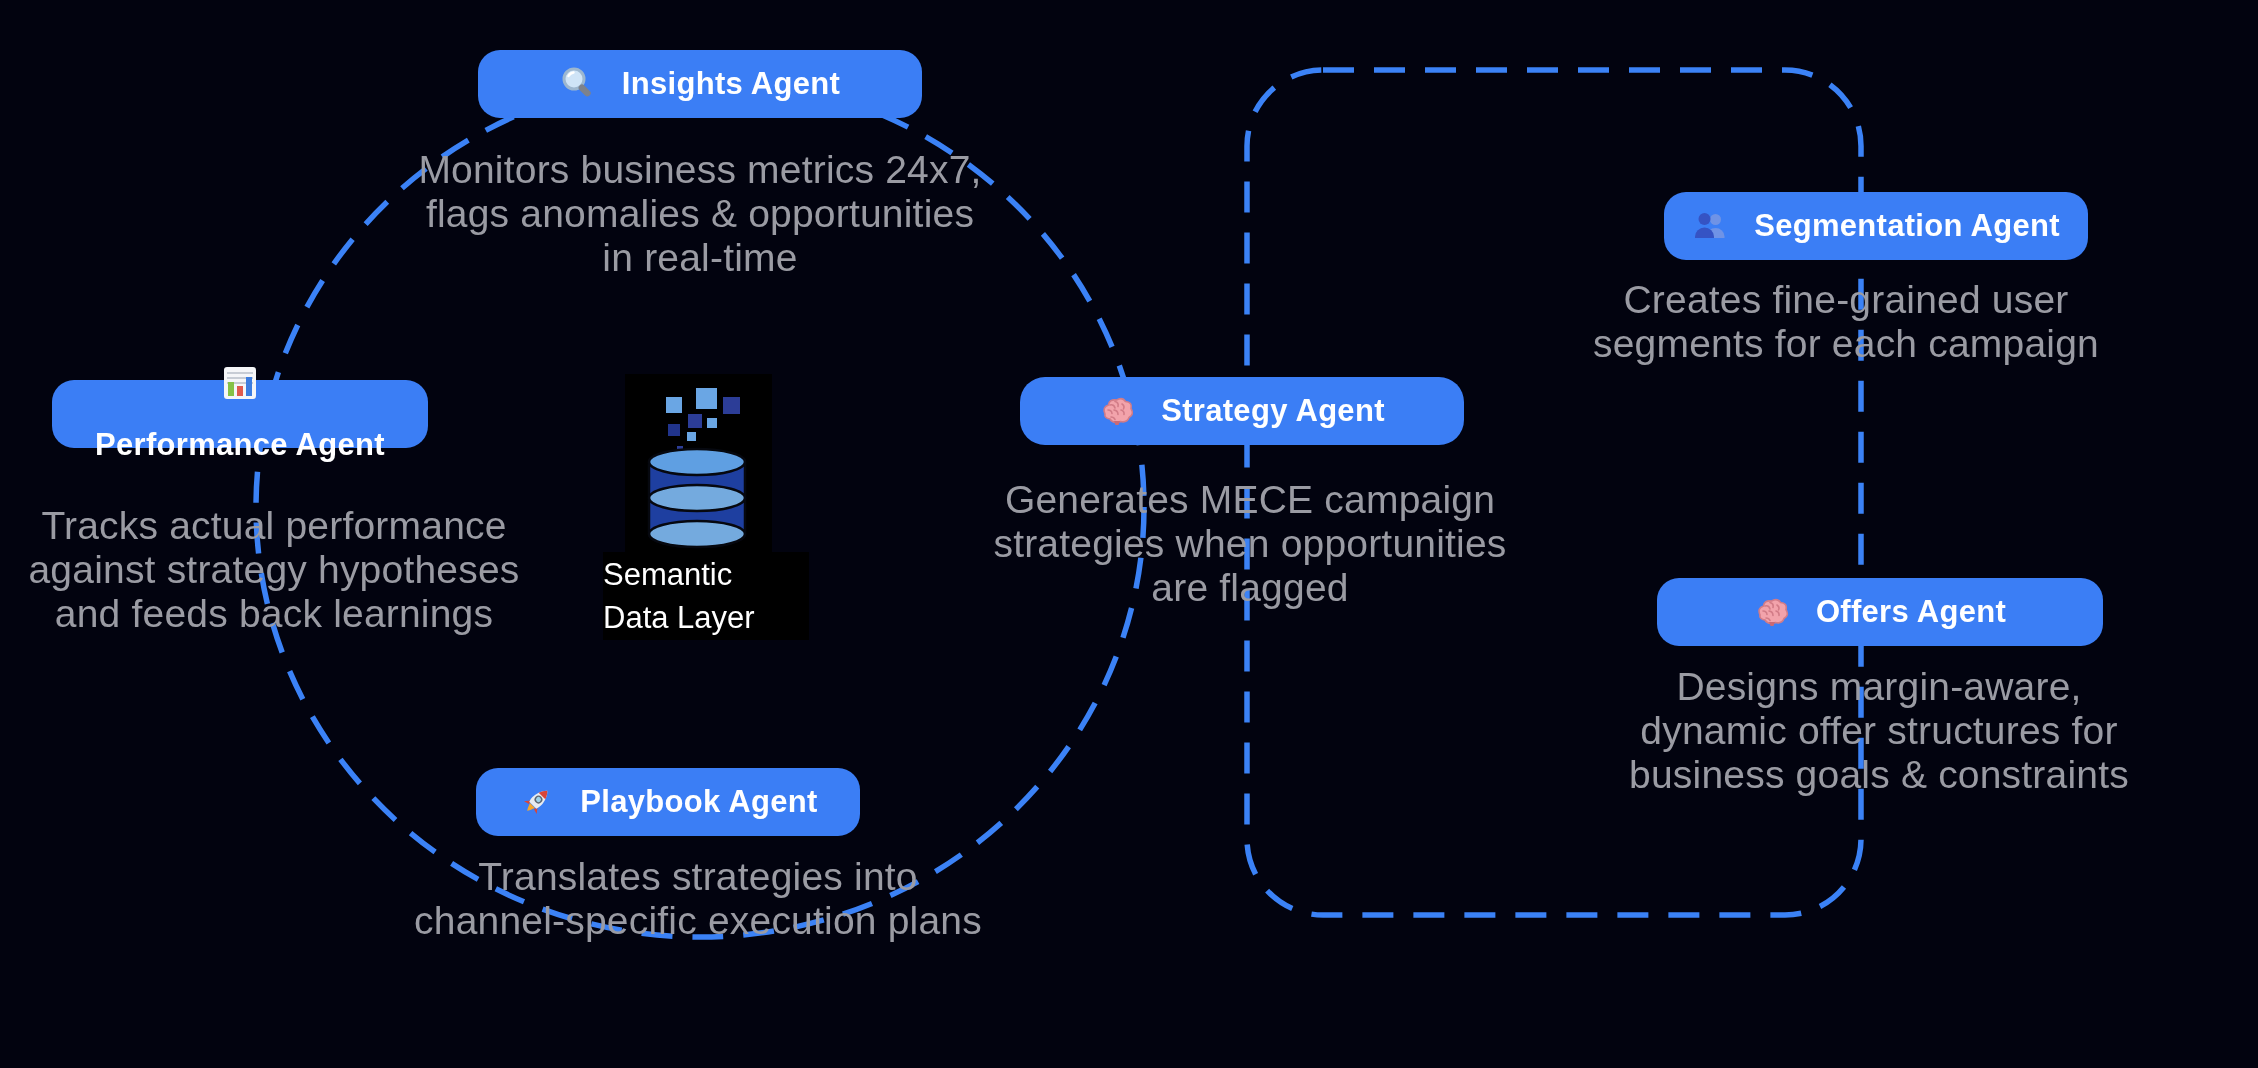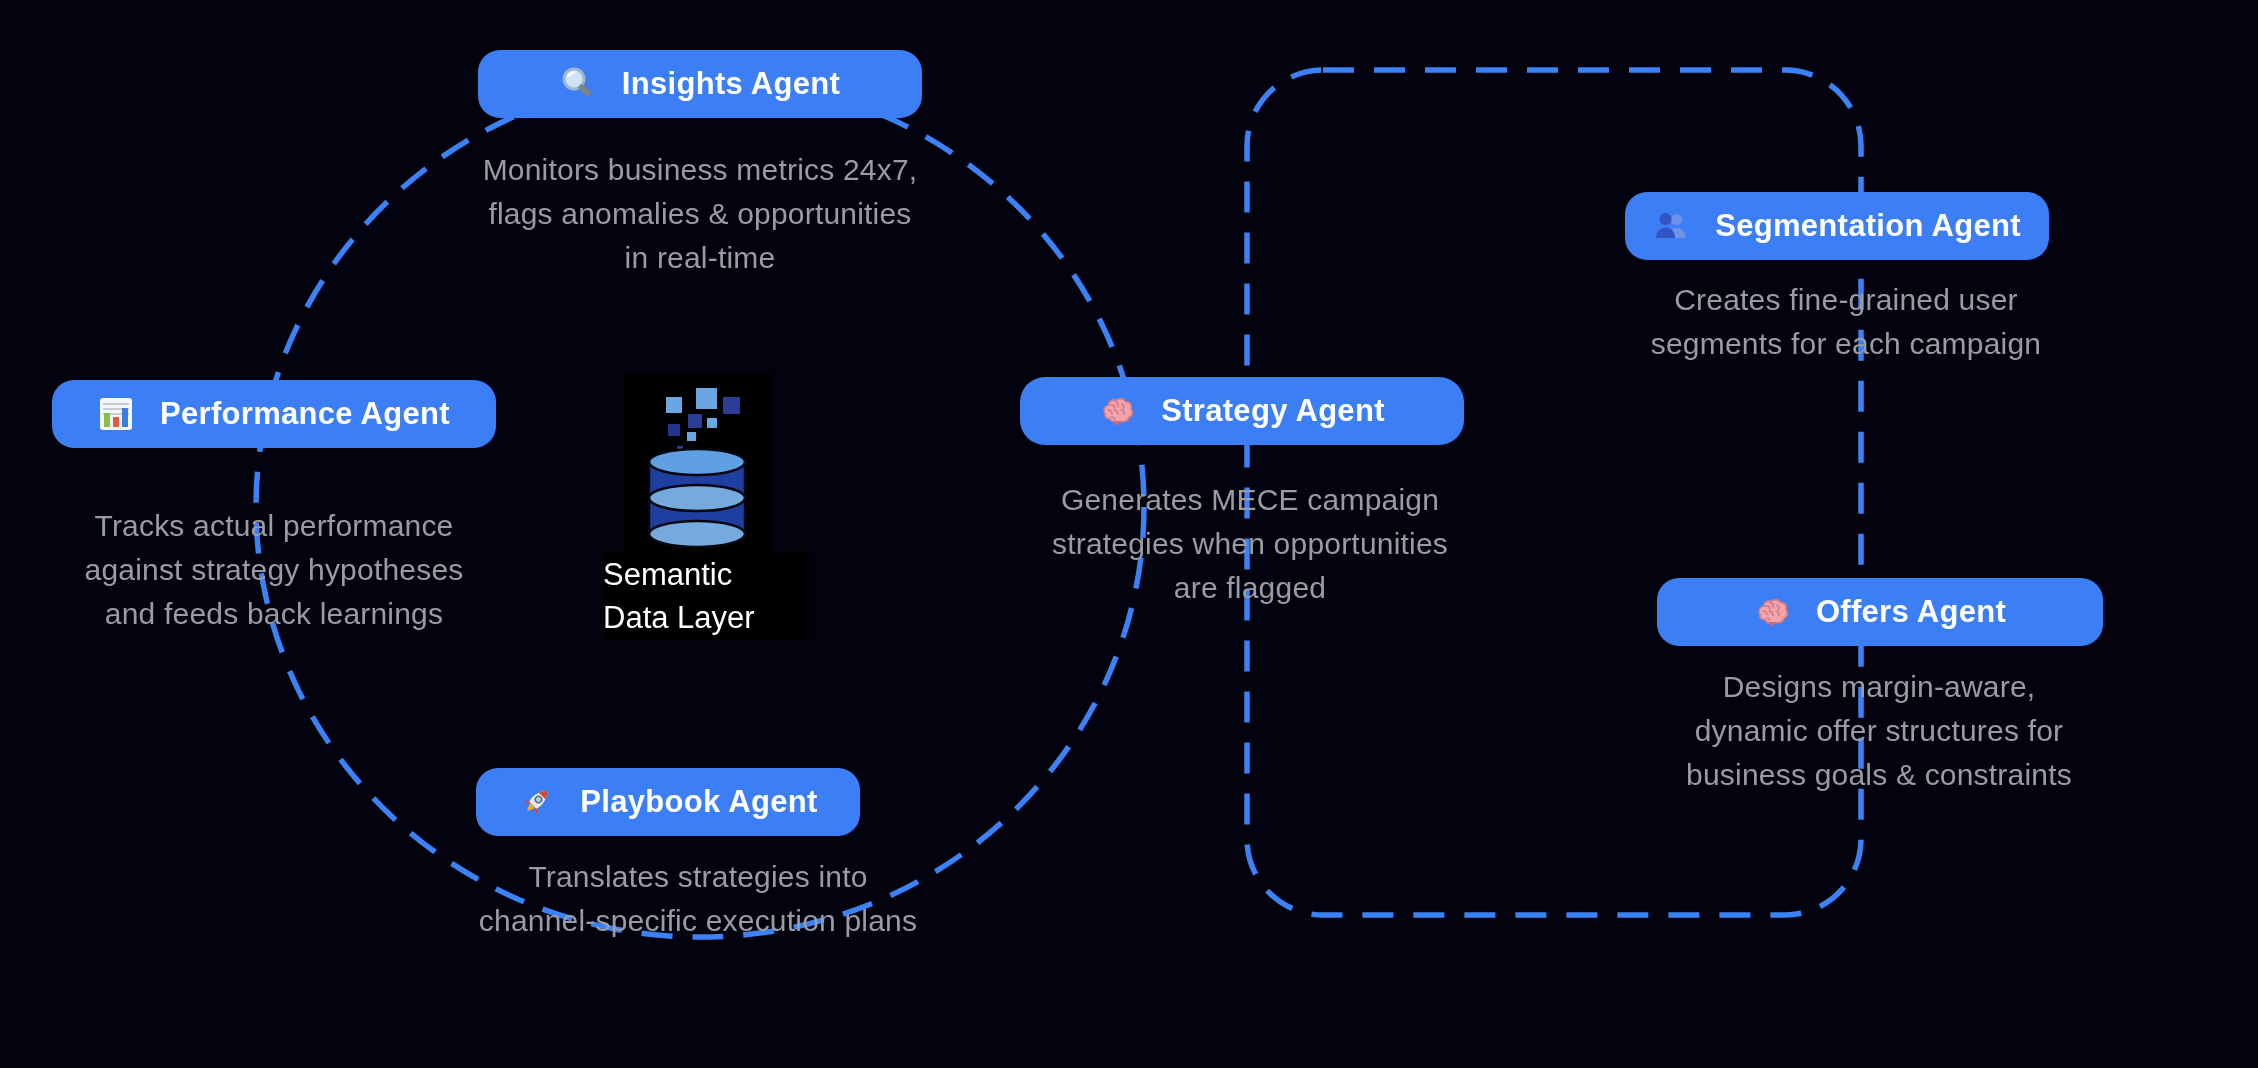--- a/index.html
+++ b/index.html
@@ -27,21 +27,21 @@
     font-size:31px;
     font-weight:600;
     letter-spacing:0.3px;
     white-space:nowrap;
   }
   .desc{
     position:absolute;
     width:600px;
     text-align:center;
     color:#9a9ba3;
-    font-size:30px;
+    font-size:39px;
     font-weight:400;
     line-height:44px;
     letter-spacing:0.2px;
   }
   .db-panel{
     position:absolute;left:625px;top:374px;width:147px;height:180px;
     background:#000000;
   }
   .db-label{
     position:absolute;left:603px;top:552px;width:206px;height:88px;
@@ -92,21 +92,21 @@
       </svg>
     </span>
     <span class="btn-label">Insights Agent</span>
   </div>
   <div class="desc" style="left:400px;top:148px;">
     <div>Monitors business metrics 24x7,</div>
     <div>flags anomalies &amp; opportunities</div>
     <div>in real-time</div>
   </div>
 
-  <div class="agent-btn" style="left:52px;top:380px;width:444px;">
+  <div class="agent-btn" style="left:52px;top:380px;width:376px;flex-direction:column;">
     <span class="btn-icon">
       <svg width="36" height="36" viewBox="0 0 36 36">
         <rect x="2" y="2" width="32" height="32" rx="3" fill="#f5f6f8"></rect>
         <line x1="5" y1="8" x2="31" y2="8" stroke="#c7ccd4" stroke-width="2"></line>
         <line x1="5" y1="13" x2="31" y2="13" stroke="#c7ccd4" stroke-width="2"></line>
         <line x1="5" y1="18" x2="31" y2="18" stroke="#c7ccd4" stroke-width="2"></line>
         <rect x="6" y="17" width="6" height="14" fill="#86c146"></rect>
         <rect x="15" y="21" width="6" height="10" fill="#e05a4e"></rect>
         <rect x="24" y="12" width="6" height="19" fill="#3d7de0"></rect>
       </svg>
@@ -148,21 +148,21 @@
         </g>
       </svg>
     </span>
     <span class="btn-label">Playbook Agent</span>
   </div>
   <div class="desc" style="left:398px;top:855px;">
     <div>Translates strategies into</div>
     <div>channel-specific execution plans</div>
   </div>
 
-  <div class="agent-btn" style="left:1625px;top:192px;width:424px;">
+  <div class="agent-btn" style="left:1664px;top:192px;width:424px;">
     <span class="btn-icon">
       <svg width="36" height="36" viewBox="0 0 36 36">
         <circle cx="23.5" cy="11.5" r="5.5" fill="#6f93e6"></circle>
         <path d="M14.5,28.5 a9,8.5 0 0 1 18,0 v1.5 h-18 z" fill="#6f93e6"></path>
         <circle cx="12.5" cy="11" r="6" fill="#3553c4"></circle>
         <path d="M3,28.5 a9.5,9 0 0 1 19,0 v1.5 h-19 z" fill="#3553c4"></path>
       </svg>
     </span>
     <span class="btn-label">Segmentation Agent</span>
   </div>

